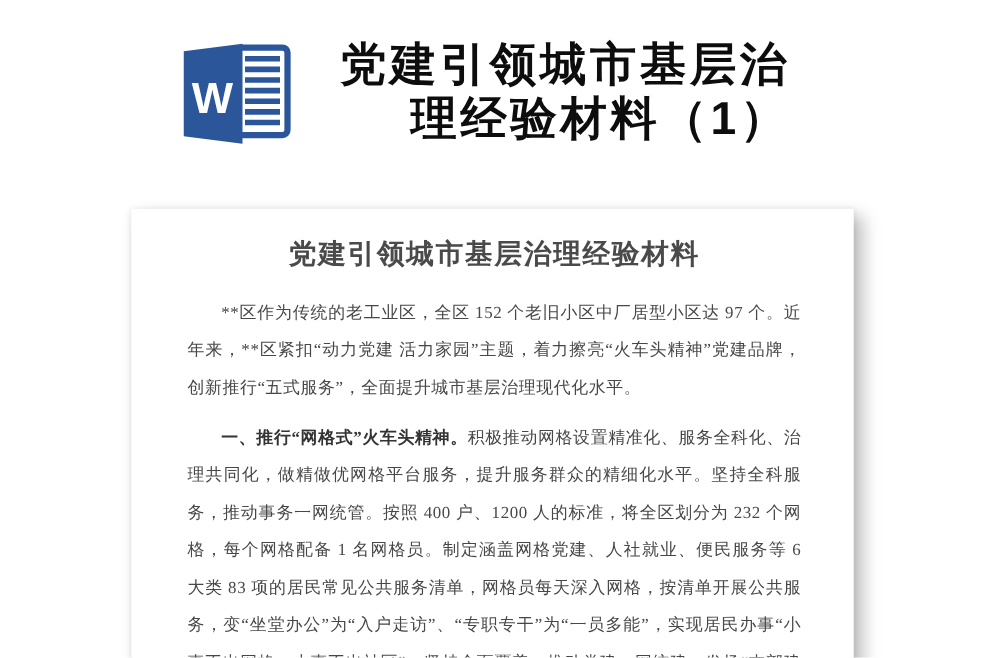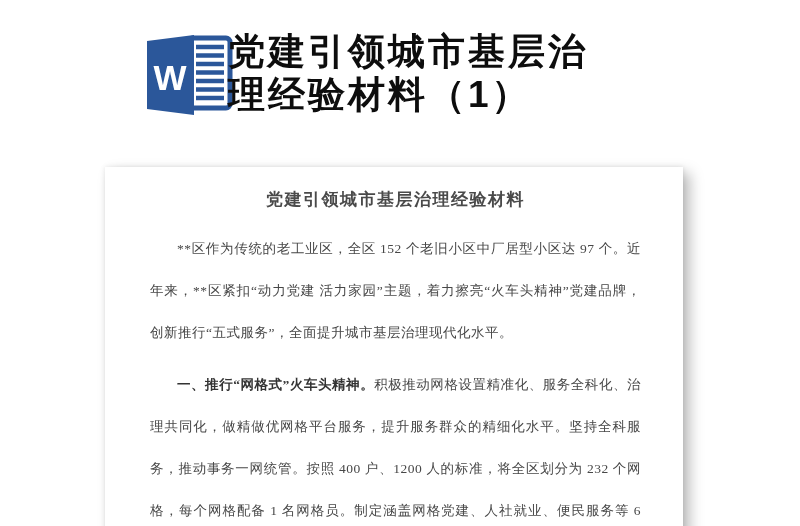--- a/index.html
+++ b/index.html
@@ -19,56 +19,57 @@
     position: absolute;
     left: 139px;
     top: 34px;
     width: 95px;
     height: 82px;
   }
   .word-icon svg { width: 95px; height: 82px; display: block; }
 
   .doc-title {
     position: absolute;
-    left: 228px;
+    left: 240px;
     top: 30px;
     width: 392px;
     margin: 0;
     font-family: "Liberation Sans", sans-serif;
     font-weight: 700;
     font-size: 37px;
     line-height: 43px;
     letter-spacing: 3px;
     color: #0d0d0d;
     word-break: break-all;
+    text-align: right;
   }
 
   
   .sheet {
     position: absolute;
     left: 105px;
     top: 167px;
     width: 578px;
     height: 640px;
     background: #ffffff;
     box-shadow: 7px 6px 13px rgba(0,0,0,0.26), 0 0 5px rgba(0,0,0,0.10);
     padding: 21px 42px 0 45px;
   }
   .sheet-title {
     margin: 0 0 17px 0;
     text-align: center;
-    font-size: 17px;
+    font-size: 22px;
     font-weight: 700;
     letter-spacing: 1.5px;
     color: #4a4a4a;
   }
   .body-para {
     margin: 0 0 10px 0;
     font-size: 13.5px;
-    line-height: 42px;
+    line-height: 30px;
     letter-spacing: 0.5px;
     color: #474747;
     text-align: justify;
     text-indent: 2em;
     word-break: break-all;
   }
   .run { font-weight: 400; }
   .run.bold { font-weight: 700; color: #333333; }
 </style>
 </head>

